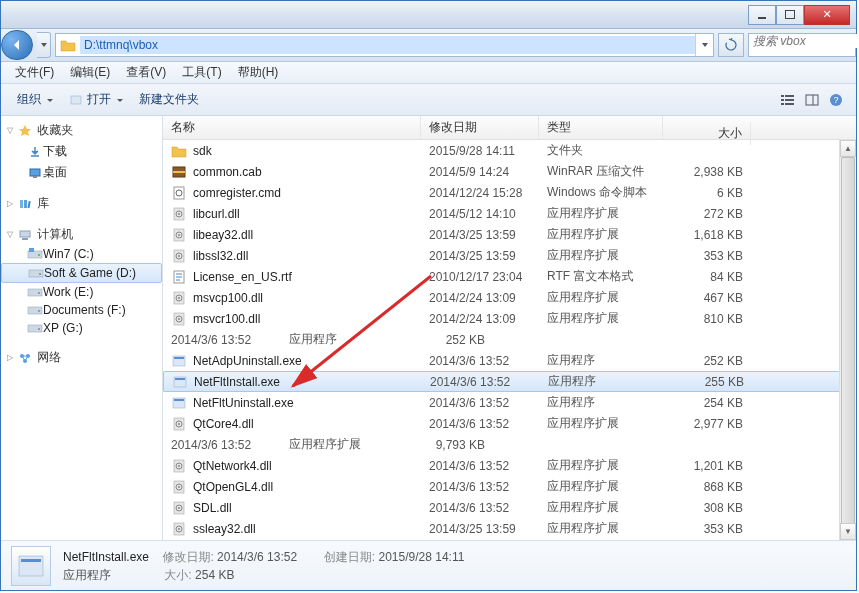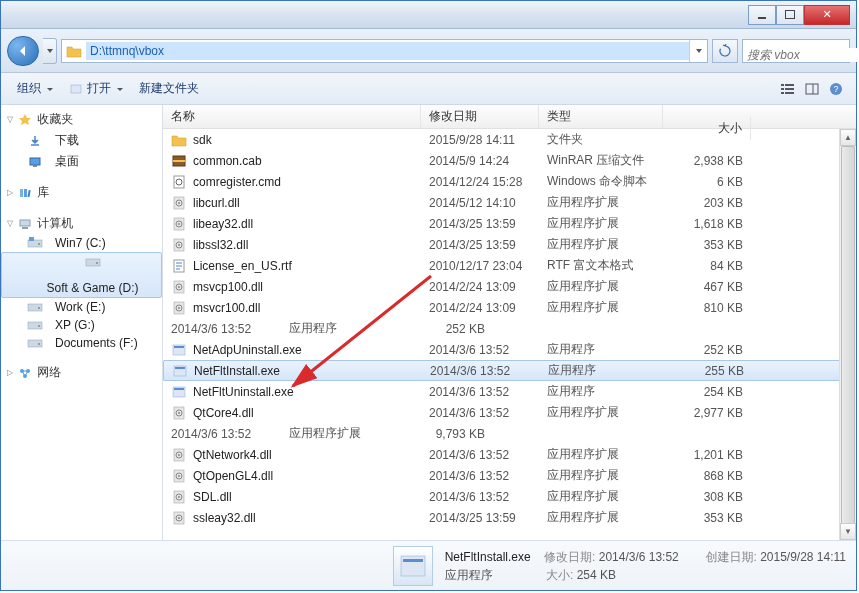--- a/index.html
+++ b/index.html
@@ -8,72 +8,72 @@
 .window { border: 1px solid #3a74b8; width: 857px; height: 591px; position: relative; display: flex; flex-direction: column; background: #fff; }
 
 .titlebar { height: 28px; background: linear-gradient(to bottom, #f0f4f9 0%, #d9e4f1 50%, #cad8ea 100%); display: flex; justify-content: flex-end; align-items: center; border-bottom: 1px solid #9fb8d6; }
 .window-controls { display: flex; height: 20px; margin-right: 6px; }
 .wctrl { width: 28px; height: 20px; border: 1px solid #7a9ec9; background: linear-gradient(to bottom,#f4f8fc,#dce6f1); display:flex; align-items:center; justify-content:center; font-size:10px; cursor:pointer; }
 .wctrl.min::after{content:"";display:block;width:8px;height:2px;background:#444;margin-top:6px;}
 .wctrl.max::after{content:"";display:block;width:8px;height:7px;border:1px solid #444;}
 .wctrl.close{background:linear-gradient(to bottom,#e57373,#c62828);color:#fff;width:46px;border-color:#b33;}
 .wctrl.close::after{content:"✕";font-size:11px;}
 
-.navbar { height: 44px; background: linear-gradient(to bottom,#eaf1fa,#d8e3f1); display:flex; align-items:center; padding: 0 6px; gap:4px; border-bottom:1px solid #b4c7de;}
+.navbar { height: 33px; background: linear-gradient(to bottom,#eaf1fa,#d8e3f1); display:flex; align-items:center; padding: 0 0; gap:4px; border-bottom:1px solid #b4c7de;}
 .nav-btn { width:30px; height:26px; border:1px solid #9fb8d6; border-radius:3px; background: linear-gradient(to bottom,#f4f8fc,#dce6f1); display:flex; align-items:center; justify-content:center; cursor:pointer;}
 .nav-btn.back{width:32px;height:30px;border-radius:16px;background:radial-gradient(circle at 30% 30%,#7ab6f0,#2b6fb8);border:1px solid #2d6aa8;}
 .nav-btn.back svg{fill:#fff;}
 .nav-drop{width:14px;height:26px;border-left:none;border-radius:0 3px 3px 0;}
 .addr-bar{flex:1;height:24px;background:#fff;border:1px solid #9fb8d6;display:flex;align-items:center;}
 .addr-icon{width:20px;height:20px;margin:0 2px;display:flex;align-items:center;justify-content:center;}
 .addr-input{flex:1;font-size:12px;color:#1a5fb4;background:#cce4ff;padding:2px 4px;border:none;outline:none;height:18px;}
 .addr-dd{width:18px;height:22px;border-left:1px solid #ccd;display:flex;align-items:center;justify-content:center;cursor:pointer;}
 .refresh{width:26px;height:24px;border:1px solid #9fb8d6;background:linear-gradient(to bottom,#f4f8fc,#dce6f1);display:flex;align-items:center;justify-content:center;cursor:pointer;}
-.search-bar{width:108px;height:24px;background:#fff;border:1px solid #9fb8d6;display:flex;align-items:flex-end;}
+.search-bar{width:108px;height:24px;background:#fff;border:1px solid #9fb8d6;display:flex;align-items:flex-start;}
 .search-input{flex:1;font-size:12px;color:#888;font-style:italic;border:none;outline:none;padding:0 4px;}
 
 .menubar{height:22px;background:linear-gradient(to bottom,#f6f9fd,#e9eff8);border-bottom:1px solid #d0dae8;display:flex;align-items:center;padding:0 6px;font-size:12px;color:#333;}
 .menu-item{padding:2px 8px;cursor:pointer;}
 
 .toolbar{height:32px;background:linear-gradient(to bottom,#f2f6fb,#e3ebf5);border-bottom:1px solid #cdd8e7;display:flex;align-items:center;padding:0 8px;font-size:12px;color:#1a3c6e;}
 .tool-item{padding:3px 8px;cursor:pointer;display:flex;align-items:center;gap:4px;}
 .tool-dd::after{content:"";border:3px solid transparent;border-top-color:#555;margin-left:2px;margin-top:4px;}
 .tool-spacer{flex:1;}
 .tool-icon-btn{width:24px;height:24px;display:flex;align-items:center;justify-content:center;cursor:pointer;border-radius:2px;}
 
 .body-area{flex:1;display:flex;overflow:hidden;position:relative;}
 .nav-pane{width:162px;border-right:1px solid #d8e0ea;background:#fff;overflow-y:auto;font-size:12px;padding:4px 0;}
 .nav-group{margin-bottom:10px;}
 .nav-header{display:flex;align-items:center;gap:4px;padding:2px 6px;color:#333;cursor:pointer;}
 .nav-header .tri{font-size:8px;color:#888;}
-.nav-child{display:flex;align-items:center;gap:12px;padding:2px 4px 2px 26px;cursor:pointer;color:#222;}
-.nav-child.selected{background:linear-gradient(to bottom,#eaf3fd,#d5e6f9);border:1px solid #a9c7eb;border-radius:2px;flex-direction:column;}
+.nav-child{display:flex;align-items:center;gap:0;padding:2px 4px 2px 26px;cursor:pointer;color:#222;}
+.nav-child.selected{background:linear-gradient(to bottom,#eaf3fd,#d5e6f9);border:1px solid #a9c7eb;border-radius:2px;}
 .nav-icon{width:16px;height:14px;display:inline-flex;align-items:center;justify-content:center;}
 
 .list-pane{flex:1;display:flex;flex-direction:column;overflow:hidden;position:relative;}
-.col-header{height:24px;display:flex;align-items:flex-start;background:linear-gradient(to bottom,#fdfdfd,#f0f0f0);border-bottom:1px solid #e0e0e0;font-size:12px;color:#333;}
+.col-header{height:24px;display:flex;align-items:center;background:linear-gradient(to bottom,#fdfdfd,#f0f0f0);border-bottom:1px solid #e0e0e0;font-size:12px;color:#333;}
 .col{padding:0 8px;border-right:1px solid #e6e6e6;height:100%;display:flex;align-items:center;cursor:pointer;}
 .col-name{width:258px;}
 .col-date{width:118px;}
 .col-type{width:124px;}
 .col-size{width:88px;justify-content:flex-end;margin-top:12px;}
 .list-body{flex:1;overflow-y:auto;}
 .row{height:21px;display:flex;align-items:center;font-size:12px;color:#222;cursor:default;}
 .row.selected{background:linear-gradient(to bottom,#eaf3fd,#d5e6f9);border:1px solid #a9c7eb;border-radius:1px;}
 .cell-name{width:258px;padding-left:8px;display:flex;align-items:center;gap:6px;}
 .cell-date{width:118px;padding:0 8px;color:#555;}
 .cell-type{width:124px;padding:0 8px;color:#555;}
 .cell-size{width:88px;padding:0 8px;text-align:right;color:#555;}
 .file-icon{width:16px;height:16px;display:inline-flex;align-items:center;justify-content:center;flex-shrink:0;}
 
 .scrollbar-v{position:absolute;right:0;top:24px;bottom:0;width:17px;background:#f0f0f0;border-left:1px solid #ddd;}
 .sb-btn{height:17px;background:linear-gradient(to bottom,#fdfdfd,#e6e6e6);border:1px solid #ccc;display:flex;align-items:center;justify-content:center;font-size:8px;color:#666;cursor:pointer;}
 .sb-thumb{position:absolute;top:17px;left:1px;right:1px;height:420px;background:linear-gradient(to right,#eaeaea,#d6d6d6);border:1px solid #bbb;border-radius:1px;}
 
-.details-pane{height:50px;border-top:1px solid #d8e0ea;background:linear-gradient(to bottom,#f7fafd,#eef3f9);display:flex;align-items:center;padding:0 10px;font-size:12px;gap:12px;justify-content:flex-end;}
+.details-pane{height:50px;border-top:1px solid #d8e0ea;background:linear-gradient(to bottom,#f7fafd,#eef3f9);display:flex;align-items:center;padding:0 10px;font-size:12px;gap:12px;}
 .dp-icon{width:40px;height:40px;border:1px solid #b5cce6;background:linear-gradient(to bottom,#fff,#d8e6f5);display:flex;align-items:center;justify-content:center;}
 .dp-text{color:#555;line-height:1.5;}
 .dp-name{font-size:12px;color:#222;}
 .dp-label{color:#888;}
 
 .arrow-annotation{position:absolute;pointer-events:none;z-index:100;}
 
 
 .i-folder{fill:#f2c14e;stroke:#c89b2a;stroke-width:.5;}
 .i-drive{fill:#cdd8e5;stroke:#8aa0bb;stroke-width:.5;}
@@ -122,20 +122,27 @@
       <svg width="14" height="14" viewBox="0 0 14 14">
           <path d="M7 2 a5 5 0 1 1 -4.5 2.8 M7 2 l-2 -1 M7 2 l1 -2" fill="none" stroke="#3a6aa8" stroke-width="1.2"></path>
         </svg>
     </div>
     <div class="search-bar">
       <input class="search-input" placeholder="搜索 vbox" style="">
 
     </div>
   </div>
 
+  <div class="menubar">
+    <span class="menu-item">文件(F)</span>
+    <span class="menu-item">编辑(E)</span>
+    <span class="menu-item">查看(V)</span>
+    <span class="menu-item">工具(T)</span>
+    <span class="menu-item">帮助(H)</span>
+  </div>
 
   <div class="toolbar">
     <span class="tool-item tool-dd">组织</span>
     <span class="tool-item tool-dd">
       <svg width="14" height="14" viewBox="0 0 14 14">
           <rect x="2" y="3" width="10" height="8" class="i-exe"></rect>
         </svg>
       <span>打开</span>
     </span>
     <span class="tool-item">新建文件夹</span>
@@ -250,30 +257,30 @@
               </span>
               <span>Work (E:)</span>
             </div>
             <div class="nav-child">
               <span class="nav-icon">
                 <svg width="16" height="14" viewBox="0 0 16 14">
                   <rect x="1" y="4" width="14" height="7" class="i-drive"></rect>
                   <circle cx="12" cy="8" r="1" fill="#888"></circle>
                 </svg>
               </span>
-              <span>XP (G:)</span>
+              <span>Documents (F:)</span>
             </div>
             <div class="nav-child">
               <span class="nav-icon">
                 <svg width="16" height="14" viewBox="0 0 16 14">
                   <rect x="1" y="4" width="14" height="7" class="i-drive"></rect>
                   <circle cx="12" cy="8" r="1" fill="#888"></circle>
                 </svg>
               </span>
-              <span>Documents (F:)</span>
+              <span>XP (G:)</span>
             </div>
           </div>
       </div>
 
       <div class="nav-group">
         <div class="nav-header">
           <span class="tri">▷</span>
           <span class="nav-icon">
               <svg width="14" height="14" viewBox="0 0 14 14">
                 <circle cx="4" cy="5" r="2" fill="#5a9fe0"></circle>
@@ -343,21 +350,21 @@
                 <svg width="16" height="16" viewBox="0 0 16 16">
                   <rect x="3" y="2" width="10" height="12" class="i-dll"></rect>
                   <circle cx="8" cy="8" r="3" fill="none" stroke="#888" stroke-width="1"></circle>
                   <circle cx="8" cy="8" r="1" fill="#888"></circle>
                 </svg>
               </span>
               <span>libcurl.dll</span>
             </div>
             <div class="cell-date">2014/5/12 14:10</div>
             <div class="cell-type">应用程序扩展</div>
-            <div class="cell-size">203 KB</div>
+            <div class="cell-size">272 KB</div>
           </div>
           <div class="row">
             <div class="cell-name">
               <span class="file-icon">
                 <svg width="16" height="16" viewBox="0 0 16 16">
                   <rect x="3" y="2" width="10" height="12" class="i-dll"></rect>
                   <circle cx="8" cy="8" r="3" fill="none" stroke="#888" stroke-width="1"></circle>
                   <circle cx="8" cy="8" r="1" fill="#888"></circle>
                 </svg>
               </span>

